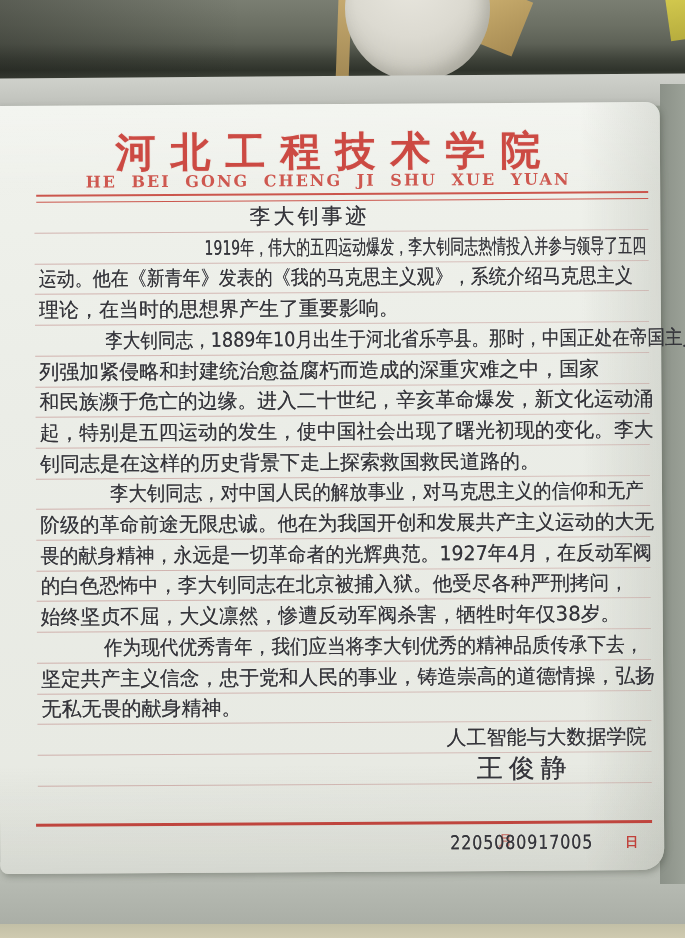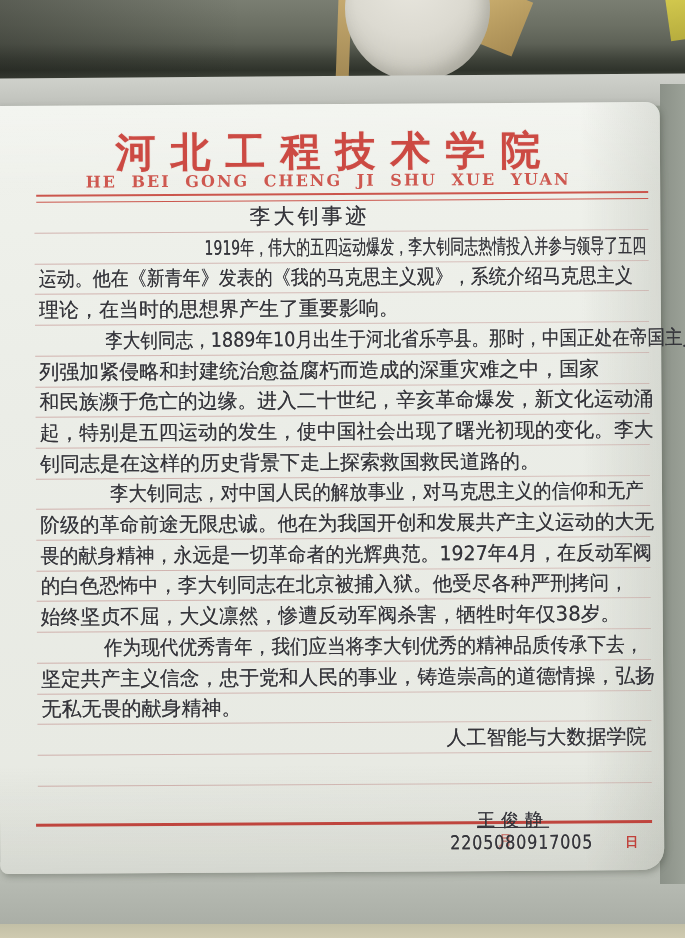--- a/index.html
+++ b/index.html
@@ -114,21 +114,21 @@
   .ln8 {left:112px;top:375px;transform:scaleX(.92);}
   .ln9 {left:42px; top:406px;transform:scaleX(.99);}
   .ln10{left:42px; top:437px;transform:scaleX(.95);}
   .ln11{left:42px; top:467px;transform:scaleX(.98);}
   .ln12{left:42px; top:498px;transform:scaleX(.99);}
   .ln13{left:105px;top:529px;transform:scaleX(.93);}
   .ln14{left:42px; top:560px;transform:scaleX(.99);}
   .ln15{left:42px; top:590px;}
   .sig-dept {left:447px;top:621px;}
   .sig-class{left:468px;top:652px;letter-spacing:1px;}
-  .sig-name {left:477px;top:704px;font-size:18px;letter-spacing:6px;text-decoration:underline;}
+  .sig-name {left:477px;top:652px;font-size:26px;letter-spacing:6px;}
   .sig-id   {left:450px;top:726px;font-size:19px;letter-spacing:1px;transform:scaleX(.84);}
   .print-month{
     position:absolute;left:498px;top:729px;z-index:3;
     color:#c2534a;opacity:.7;font-size:14px;font-weight:bold;
   }
   .print-day{
     position:absolute;left:625px;top:731px;z-index:3;
     color:#c0403a;font-size:13px;font-weight:bold;
   }
 </style>

